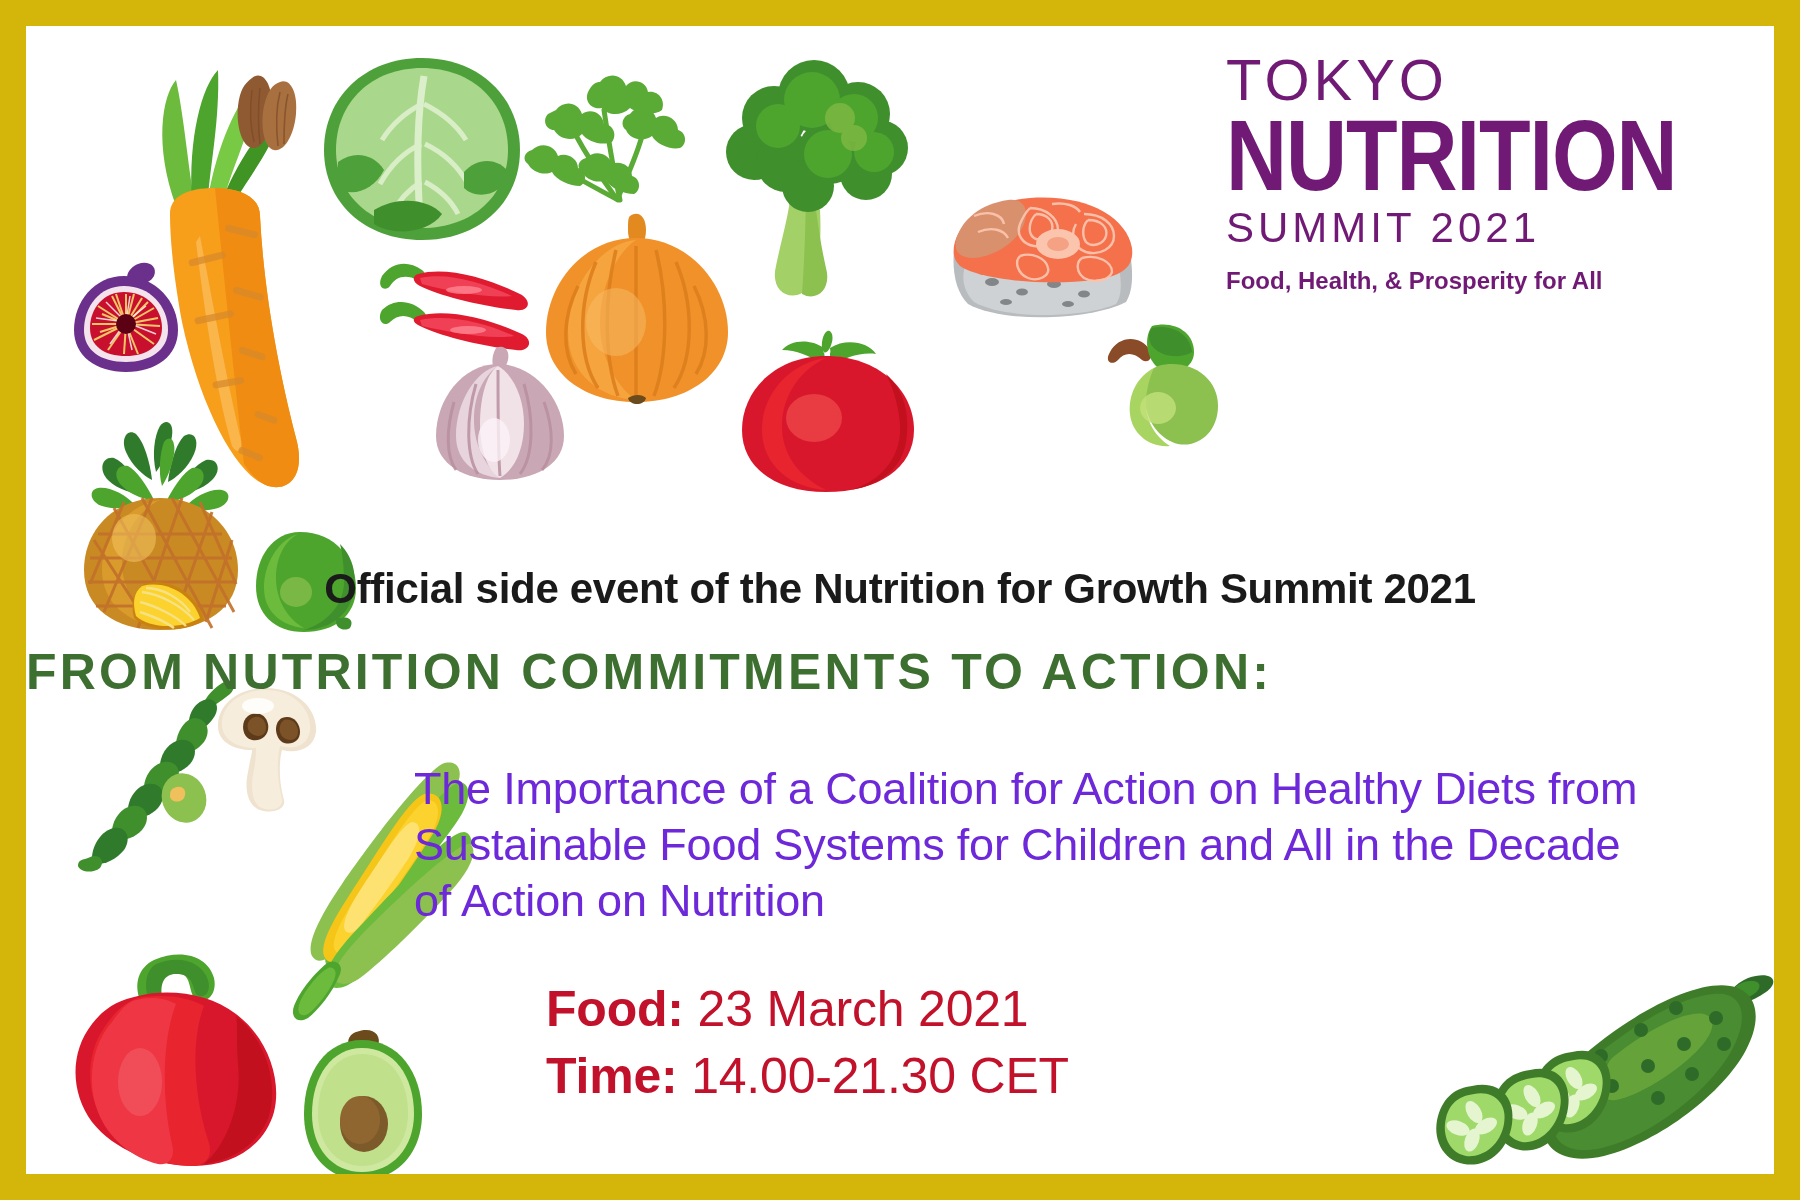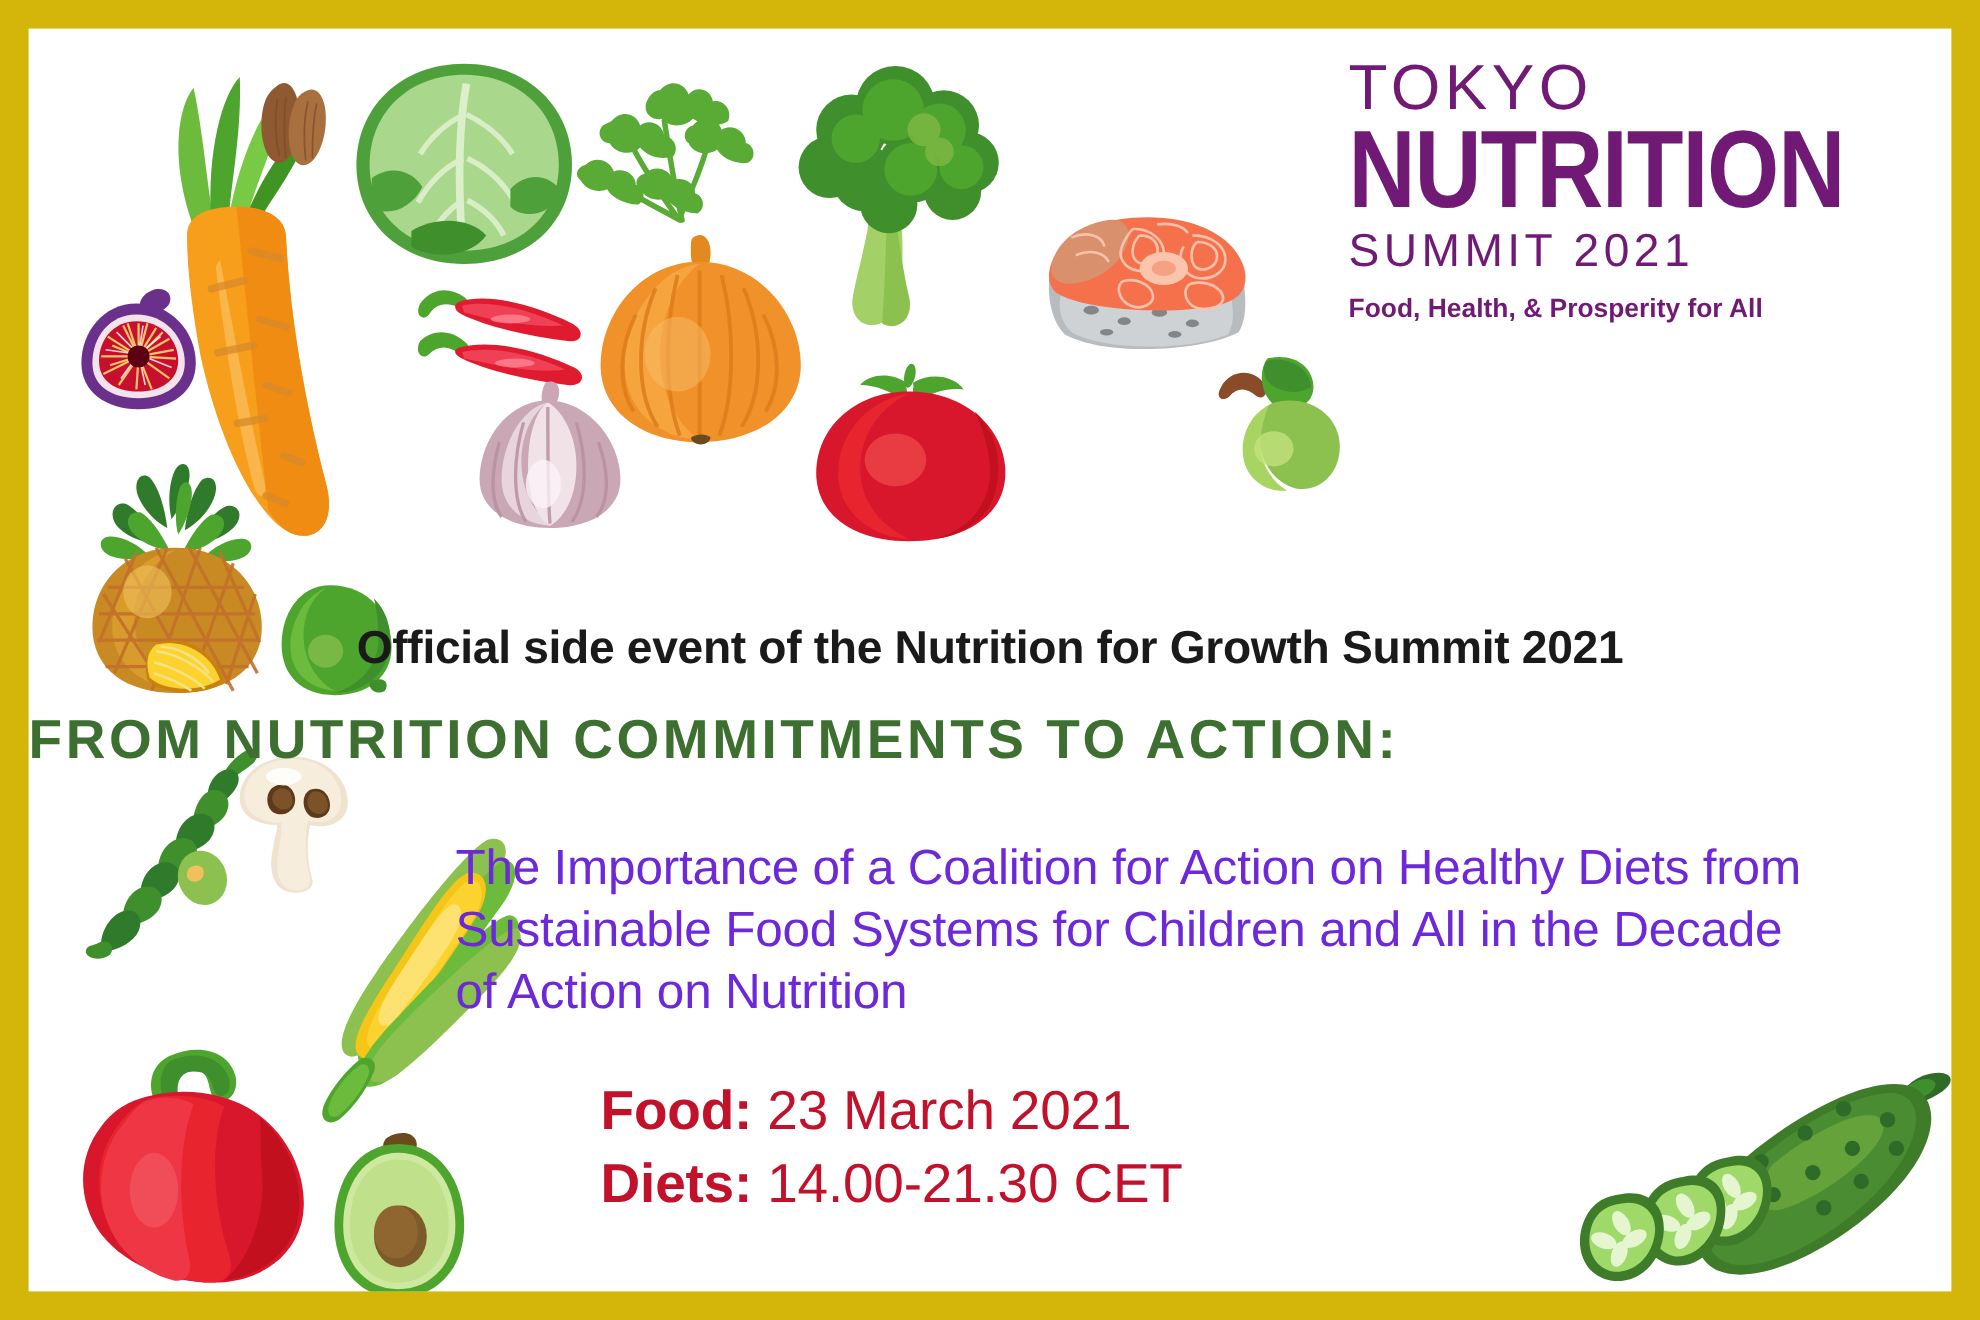--- a/index.html
+++ b/index.html
@@ -608,17 +608,17 @@
     </div>
 
     <div class="official-line">Official side event of the Nutrition for Growth Summit 2021</div>
 
     <div class="headline">FROM NUTRITION COMMITMENTS TO ACTION:</div>
 
     <div class="subtitle">The Importance of a Coalition for Action on Healthy Diets from Sustainable Food Systems for Children and All in the Decade of Action on Nutrition</div>
 
     <div class="datetime">
       <div><span class="dt-label">Food:</span><span class="dt-value"> 23 March 2021</span></div>
-      <div><span class="dt-label">Diets:</span><span class="dt-value"> 14.00-21.30 CET</span></div>
+      <div><span class="dt-label">Time:</span><span class="dt-value"> 14.00-21.30 CET</span></div>
     </div>
 
   </div>
 </div>
 
 </body></html>

